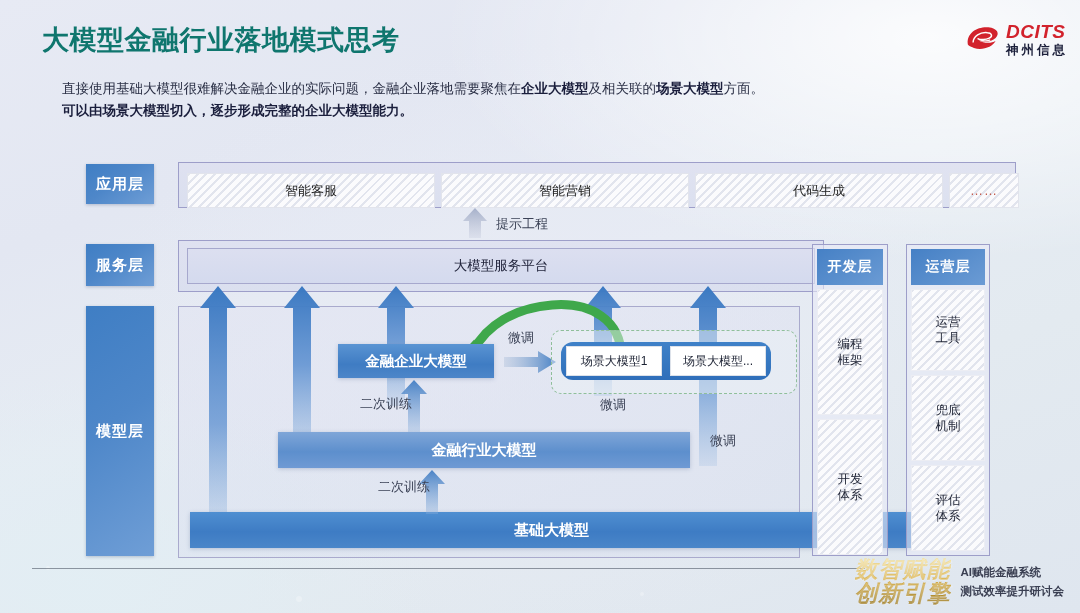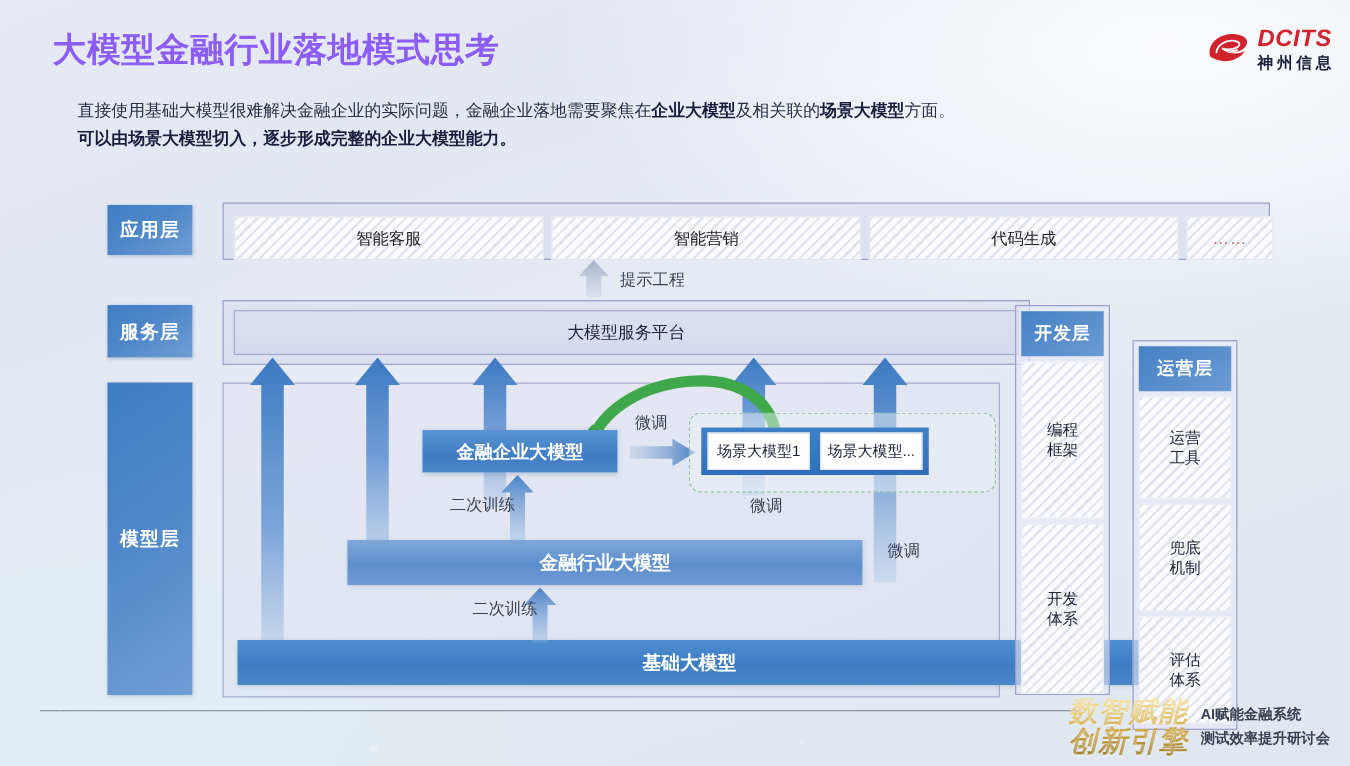--- a/index.html
+++ b/index.html
@@ -14,21 +14,21 @@
       linear-gradient(160deg,#e7eaf4 0%,#e3e7f2 25%,#e6ecf3 48%,#e3eaf0 70%,#dfe6ef 100%);
   }
   .slide{position:absolute;inset:0;}
 
   
   .spark{position:absolute;border-radius:50%;background:rgba(255,255,255,.55);pointer-events:none;}
 
   
   .title{
     position:absolute;left:42px;top:22px;
-    font-size:27px;font-weight:bold;color:#8b5cf6;
+    font-size:27px;font-weight:bold;color:#0f766e;
     letter-spacing:.5px;white-space:nowrap;
   }
   .subtitle{
     position:absolute;left:62px;top:78px;width:860px;
     font-size:13.5px;color:#2a2f45;line-height:22px;
   }
   .subtitle b{font-weight:bold;color:#1a1e3c;}
   .sub-l2{font-weight:bold;color:#1a1e3c;}
 
   .logo{position:absolute;right:12px;top:22px;display:flex;align-items:center;gap:5px;}
@@ -247,21 +247,21 @@
       <linearGradient id="rArr" x1="0" y1="0" x2="1" y2="0">
         <stop offset="0%" stop-color="#b4c4dc" stop-opacity="0.45"></stop>
         <stop offset="100%" stop-color="#4a83c6" stop-opacity="1"></stop>
       </linearGradient>
     </defs>
     <path d="M0 7 L34 7 L34 1 L52 12 L34 23 L34 17 L0 17 Z" fill="url(#rArr)"></path>
   </svg>
   <div class="note" style="left:508px;top:329px;">微调</div>
 
   <div class="scn-dash" style="left:551px;top:330px;width:244px;height:62px;"></div>
-  <div class="scn-blue" style="left:561px;top:342px;width:182px;height:38px;">
+  <div class="scn-blue" style="left:561px;top:342px;width:210px;height:38px;border-radius:12px;">
     <div class="scn-item">
       <span>场景大模型1</span>
     </div>
     <div class="scn-item">
       <span>场景大模型...</span>
     </div>
   </div>
 
   <div class="bluebar bb-ind" style="left:278px;top:432px;width:412px;height:36px;font-size:15px;">
     <span>金融行业大模型</span>
@@ -295,21 +295,21 @@
       <span>开发层</span>
     </div>
     <div class="col-cell hatch" style="height:124px;">
       <span>编程<br>框架</span>
     </div>
     <div class="col-cell hatch" style="height:134px;">
       <span>开发<br>体系</span>
     </div>
   </div>
 
-  <div class="col" style="left:906px;top:244px;width:84px;height:312px;margin-top:28px;">
+  <div class="col" style="left:906px;top:244px;width:84px;height:312px;">
     <div class="col-head">
       <span>运营层</span>
     </div>
     <div class="col-cell hatch" style="height:80px;">
       <span>运营<br>工具</span>
     </div>
     <div class="col-cell hatch" style="height:84px;">
       <span>兜底<br>机制</span>
     </div>
     <div class="col-cell hatch" style="height:84px;">

